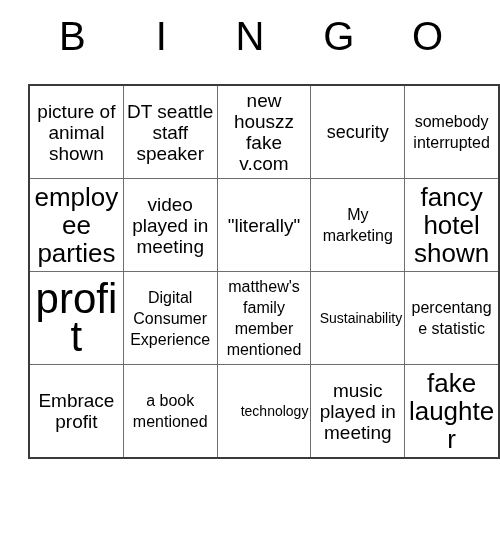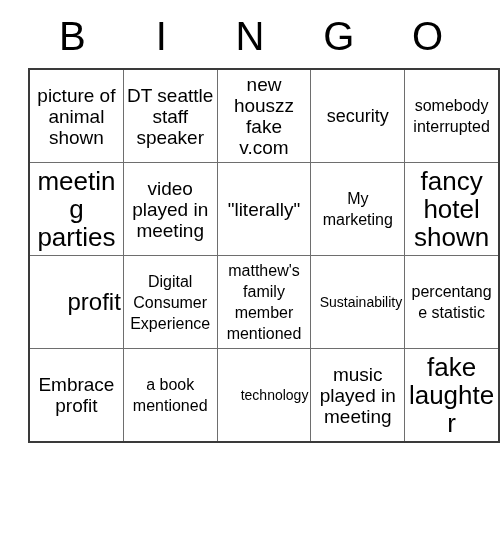--- a/index.html
+++ b/index.html
@@ -38,21 +38,21 @@
     line-height: 44px;
     font-weight: 400;
     letter-spacing: 0px;
     font-family: "Liberation Sans", sans-serif;
   }
 
   
   #grid {
     width: 444px;
     margin-left: 28px;
-    margin-top: 10px;
+    margin-top: 26px;
     border-collapse: collapse;
     table-layout: fixed;
     border: 2px solid #3a3a3a;
   }
   #grid td {
     border: 1px solid #6e6e6e;
     width: 88.8px;
     height: 90px;
     padding: 1px 2px;
     text-align: center;
@@ -61,21 +61,21 @@
     word-wrap: break-word;
     font-family: "Liberation Sans", sans-serif;
     color: #000000;
   }
   .cell-text {
     display: block;
     width: 100%;
   }
 
   
-  .fs-xxl  { font-size: 24px; line-height: 38px; text-align: right; }
+  .fs-xxl  { font-size: 42px; line-height: 38px; }
   .fs-xl   { font-size: 26px; line-height: 28px; }
   .fs-lg   { font-size: 18px; line-height: 25px; }
   .fs-md   { font-size: 19px; line-height: 21px; }
   .fs-sm   { font-size: 16px; line-height: 21px; }
   .fs-xs   { font-size: 14px; line-height: 16px; text-align: right; }
   .fs-xxs  { font-size: 11px; line-height: 13px; }
 </style>
 </head>
 <body>
 
@@ -103,21 +103,21 @@
           </td>
         <td>
             <span class="cell-text fs-lg">security</span>
           </td>
         <td>
             <span class="cell-text fs-sm">somebody interrupted</span>
           </td>
       </tr>
       <tr>
         <td>
-            <span class="cell-text fs-xl">meeting parties</span>
+            <span class="cell-text fs-xl">employee parties</span>
           </td>
         <td>
             <span class="cell-text fs-md">video played in meeting</span>
           </td>
         <td>
             <span class="cell-text fs-md">"literally"</span>
           </td>
         <td>
             <span class="cell-text fs-sm">My marketing</span>
           </td>

